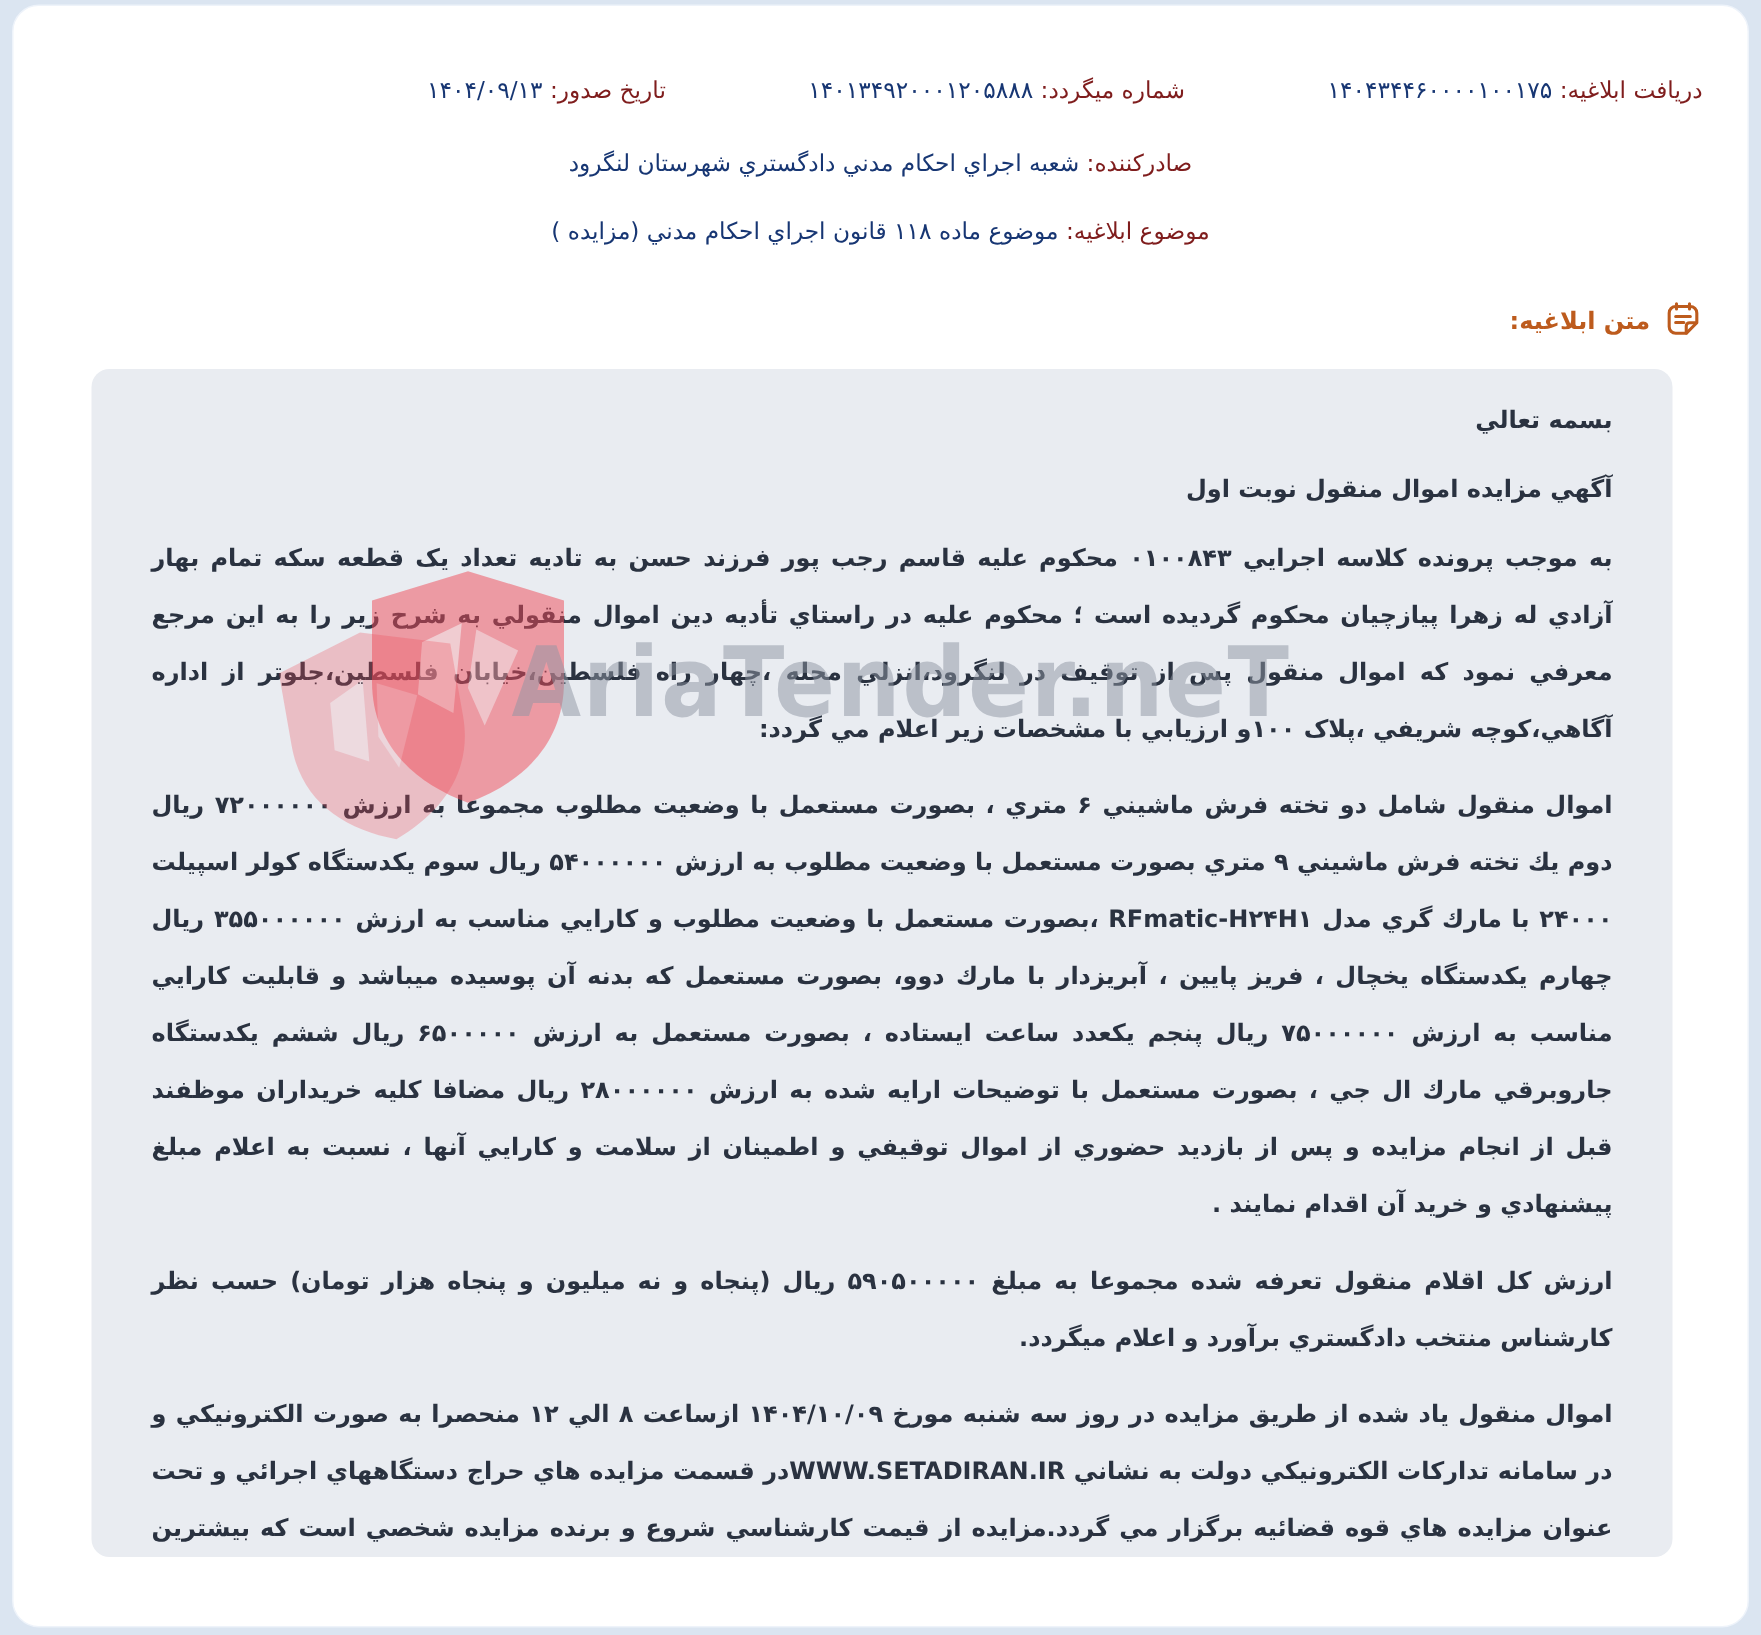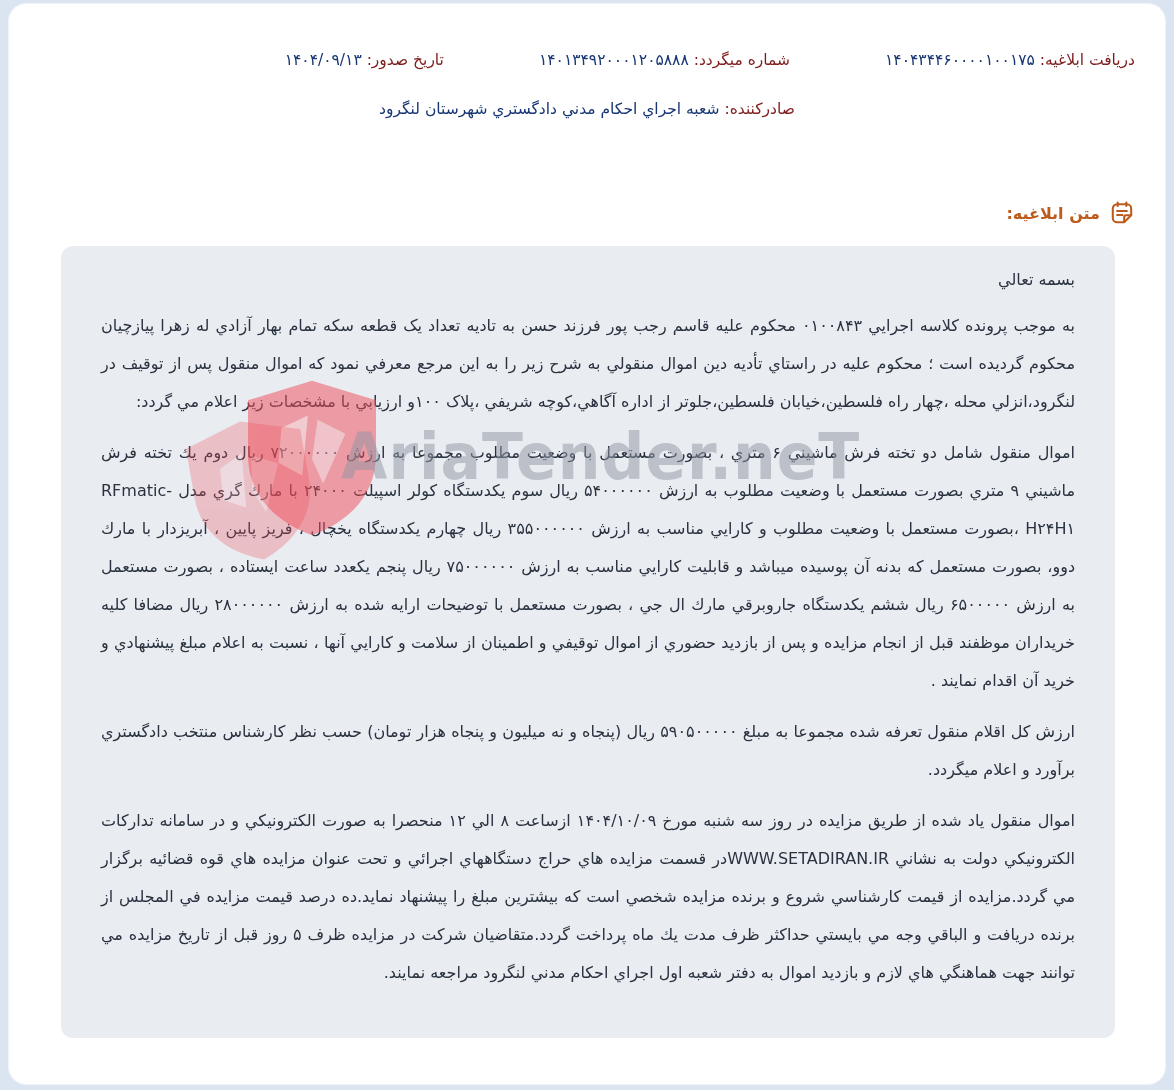--- a/index.html
+++ b/index.html
@@ -61,21 +61,21 @@
     border-radius: 12px;
     padding: 15px 40px 20px 40px;
     direction: rtl;
     overflow: hidden;
   }
   .notice-box p {
     position: relative;
     z-index: 2;
     margin: 0 0 13px 0;
     font-size: 16px;
-    font-weight: normal;
+    font-weight: bold;
     color: #2a3240;
     line-height: 38px;
     text-align: justify;
     text-align-last: right;
   }
   .notice-box p.head-line { text-align: right; margin-bottom: 8px; }
   
   .watermark {
     position: absolute;
     z-index: 3;
@@ -113,35 +113,40 @@
       <span class="meta-label">تاريخ صدور:</span>
       <span class="meta-value">۱۴۰۴/۰۹/۱۳</span>
     </div>
   </div>
 
   <div class="header-line issuer-line">
     <span class="meta-label">صادرکننده:</span>
     <span class="meta-value">شعبه اجراي احکام مدني دادگستري شهرستان لنگرود</span>
   </div>
 
+  <div class="header-line subject-line">
+    <span class="meta-label">موضوع ابلاغيه:</span>
+    <span class="meta-value">موضوع ماده ۱۱۸ قانون اجراي احکام مدني (مزايده )</span>
+  </div>
 
   <div class="body-label-row">
     <span class="note-icon">
       <svg width="26" height="26" viewBox="0 0 24 24" fill="none" stroke="#bd5b1d" stroke-width="1.9" stroke-linecap="round" stroke-linejoin="round">
         <path d="M3.5 8 a4 4 0 0 1 4 -4 h9 a4 4 0 0 1 4 4 v6 l-6.5 6.5 h-6.5 a4 4 0 0 1 -4 -4 z"></path>
         <path d="M8 2.3 v3.2 M16 2.3 v3.2"></path>
         <path d="M7.5 10.2 h9 M7.5 13.8 h5"></path>
         <path d="M20.3 14 h-4.3 a2 2 0 0 0 -2 2 v4.3"></path>
       </svg>
     </span>
     <span>متن ابلاغيه:</span>
   </div>
 
   <div class="notice-box">
     <p class="head-line">بسمه تعالي</p>
+    <p class="head-line">آگهي مزايده اموال  منقول نوبت اول</p>
     <p>به موجب پرونده کلاسه اجرايي ۰۱۰۰۸۴۳ محکوم عليه قاسم رجب پور فرزند حسن به تاديه تعداد يک قطعه سکه تمام بهار آزادي  له زهرا پيازچيان محکوم گرديده است ؛ محکوم عليه در راستاي تأديه دين اموال منقولي به شرح زير  را به اين مرجع معرفي نمود که اموال منقول پس از توقيف در لنگرود،انزلي محله ،چهار راه فلسطين،خيابان فلسطين،جلوتر از اداره آگاهي،کوچه شريفي ،پلاک ۱۰۰و ارزيابي با مشخصات زير اعلام مي گردد:</p>
     <p>اموال منقول شامل  دو تخته فرش ماشيني ۶ متري ، بصورت مستعمل با وضعيت مطلوب مجموعا به ارزش ۷۲۰۰۰۰۰۰ ريال دوم يك تخته فرش ماشيني ۹ متري  بصورت مستعمل با وضعيت مطلوب به ارزش ۵۴۰۰۰۰۰۰ ريال سوم يکدستگاه کولر اسپيلت ۲۴۰۰۰ با مارك گري مدل RFmatic-H۲۴H۱ ،بصورت مستعمل با وضعيت مطلوب و کارايي مناسب به ارزش ۳۵۵۰۰۰۰۰۰ ريال چهارم يکدستگاه يخچال ، فريز پايين ، آبريزدار با مارك دوو، بصورت مستعمل که بدنه آن پوسيده ميباشد و قابليت کارايي مناسب به ارزش ۷۵۰۰۰۰۰۰ ريال پنجم يكعدد ساعت ايستاده ، بصورت مستعمل به ارزش ۶۵۰۰۰۰۰ ريال ششم يکدستگاه جاروبرقي مارك ال جي ، بصورت مستعمل با توضيحات ارايه شده به ارزش ۲۸۰۰۰۰۰۰ ريال مضافا کليه خريداران موظفند قبل از انجام مزايده و پس از بازديد حضوري از اموال توقيفي و اطمينان از سلامت و کارايي آنها ، نسبت به اعلام مبلغ پيشنهادي و خريد آن اقدام نمايند .</p>
     <p>ارزش کل اقلام منقول تعرفه شده  مجموعا به مبلغ ۵۹۰۵۰۰۰۰۰ ريال (پنجاه و نه ميليون و پنجاه هزار تومان) حسب نظر کارشناس منتخب دادگستري برآورد و اعلام ميگردد.</p>
     <p>اموال منقول ياد شده از طريق مزايده در روز سه شنبه مورخ ۱۴۰۴/۱۰/۰۹ ازساعت ۸ الي ۱۲  منحصرا به صورت الکترونيکي و در سامانه تدارکات الکترونيکي دولت به نشاني  WWW.SETADIRAN.IRدر قسمت مزايده هاي حراج دستگاههاي اجرائي و تحت عنوان مزايده هاي قوه قضائيه برگزار مي گردد.مزايده از قيمت کارشناسي شروع و برنده مزايده شخصي است که بيشترين مبلغ را پيشنهاد نمايد.ده درصد قيمت مزايده في المجلس از برنده دريافت  و الباقي وجه مي بايستي حداکثر ظرف مدت يك ماه پرداخت گردد.متقاضيان شرکت در مزايده ظرف ۵ روز قبل از تاريخ مزايده مي توانند جهت هماهنگي هاي لازم و بازديد اموال به دفتر شعبه اول اجراي احکام مدني لنگرود مراجعه نمايند.</p>
 
     <div class="watermark wm-shield-1">
       <svg width="170" height="160" viewBox="0 0 100 115">
         <path d="M50 2 L96 16 V55 C96 84 77 103 50 113 C23 103 4 84 4 55 V16 Z" fill="#ef4b58"></path>
         <path d="M28 36 L47 27 L43 70 L26 61 Z" fill="#ffffff" opacity="0.55"></path>
         <path d="M54 30 L74 40 L58 76 L50 58 Z" fill="#ffffff" opacity="0.45"></path>

